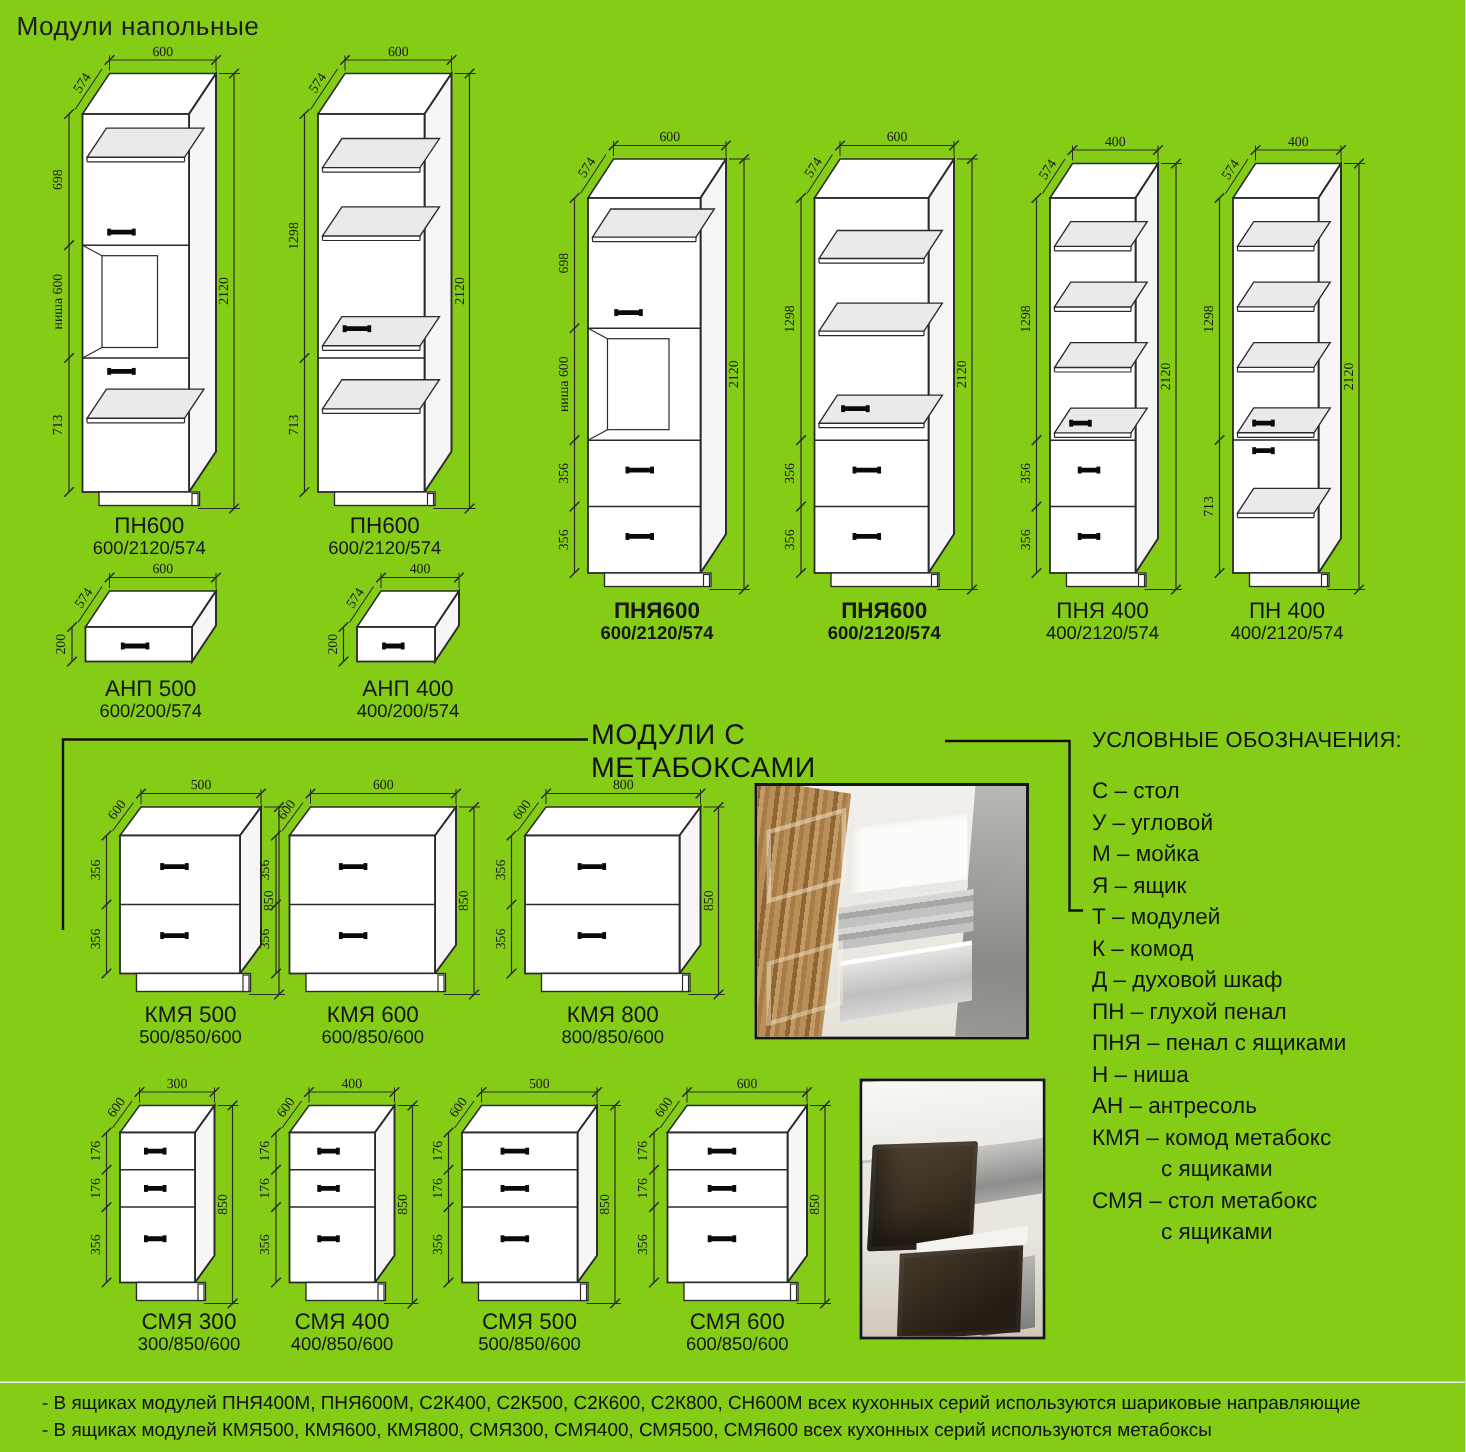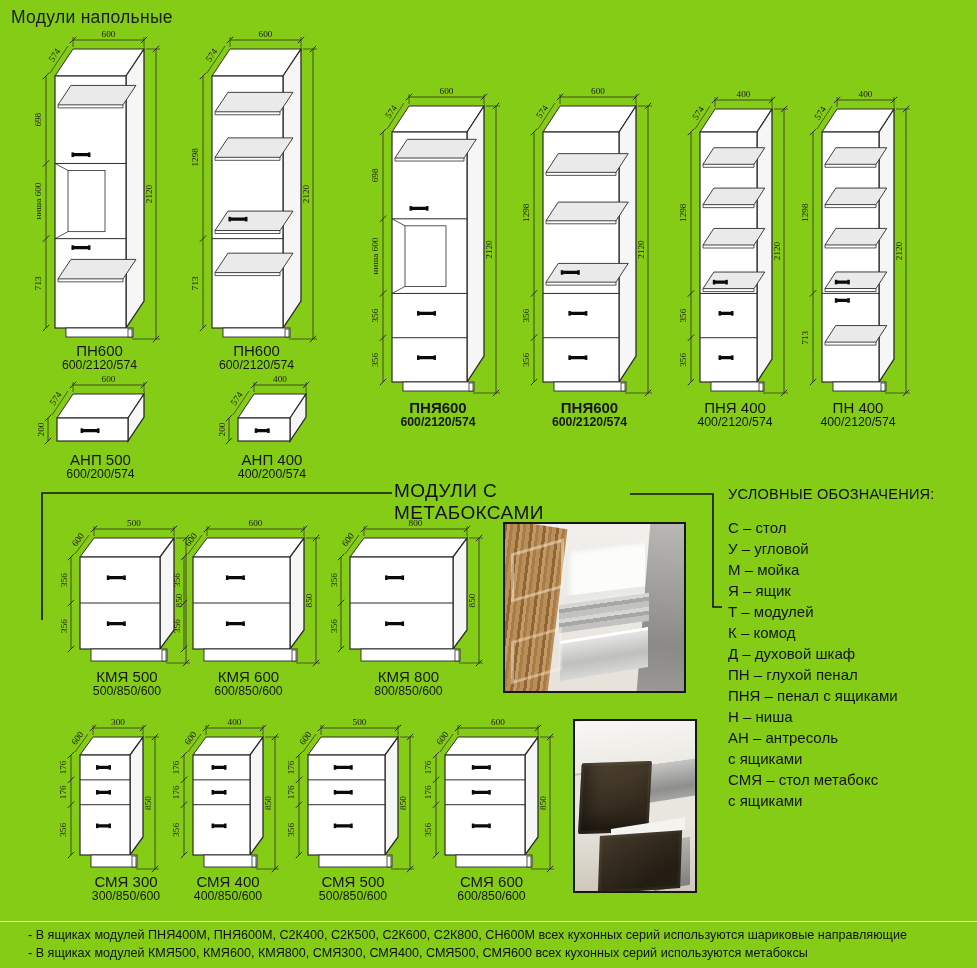--- a/index.html
+++ b/index.html
@@ -10,21 +10,21 @@
   svg.drawing{position:absolute;left:0;top:0;}
   .mod-label{position:absolute;width:150px;text-align:center;line-height:15px;}
   .mod-name{font-size:15px;color:#161616;}
   .mod-size{font-size:12.3px;color:#161616;}
   .mod-label.bold .mod-name,.mod-label.bold .mod-size{font-weight:700;}
   .sec2-title{position:absolute;left:394px;top:480px;width:236px;text-align:left;
               font-size:19px;font-weight:500;letter-spacing:.4px;color:#111;}
   .legend{position:absolute;left:728px;top:486px;width:246px;}
   .legend-title{font-size:14.6px;font-weight:500;letter-spacing:.2px;color:#111;}
   .legend-list{list-style:none;margin:15px 0 0 0;padding:0;font-size:15px;line-height:21px;color:#131313;}
-  .legend-cont{}
+  .legend-cont{margin-left:46px;}
   .photo{position:absolute;border:2px solid #161616;overflow:hidden;background:#edeae5;}
   .photo1{left:503px;top:522px;width:179px;height:167px;}
   .photo2{left:573px;top:719px;width:120px;height:170px;}
   .abs{position:absolute;}
   
   .p1-wall{left:0;top:0;width:100%;height:100%;background:linear-gradient(180deg,#f2f0ec,#e6e2da);}
   .p1-gray{right:-6px;top:0;width:30%;height:103%;background:linear-gradient(185deg,#b9b8b5,#8b8a87 70%,#9b9a96);
            clip-path:polygon(26% 0,100% 0,100% 100%,0 100%);}
   .p1-wood{left:-10px;top:-6px;width:46%;height:112%;
            background:repeating-linear-gradient(97deg,#c39a63 0 3px,#a87c49 3px 6px,#b98e57 6px 10px,#8f6436 10px 13px);
@@ -714,20 +714,21 @@
         <li>
           <div>ПНЯ – пенал с ящиками</div>
         </li>
         <li>
           <div>Н – ниша</div>
         </li>
         <li>
           <div>АН – антресоль</div>
         </li>
         <li>
+          <div>КМЯ – комод метабокс</div>
           <div class="legend-cont">с ящиками</div>
         </li>
         <li>
           <div>СМЯ – стол метабокс</div>
           <div class="legend-cont">с ящиками</div>
         </li>
       </ul>
   </div>
 
   <div class="photo photo1">

